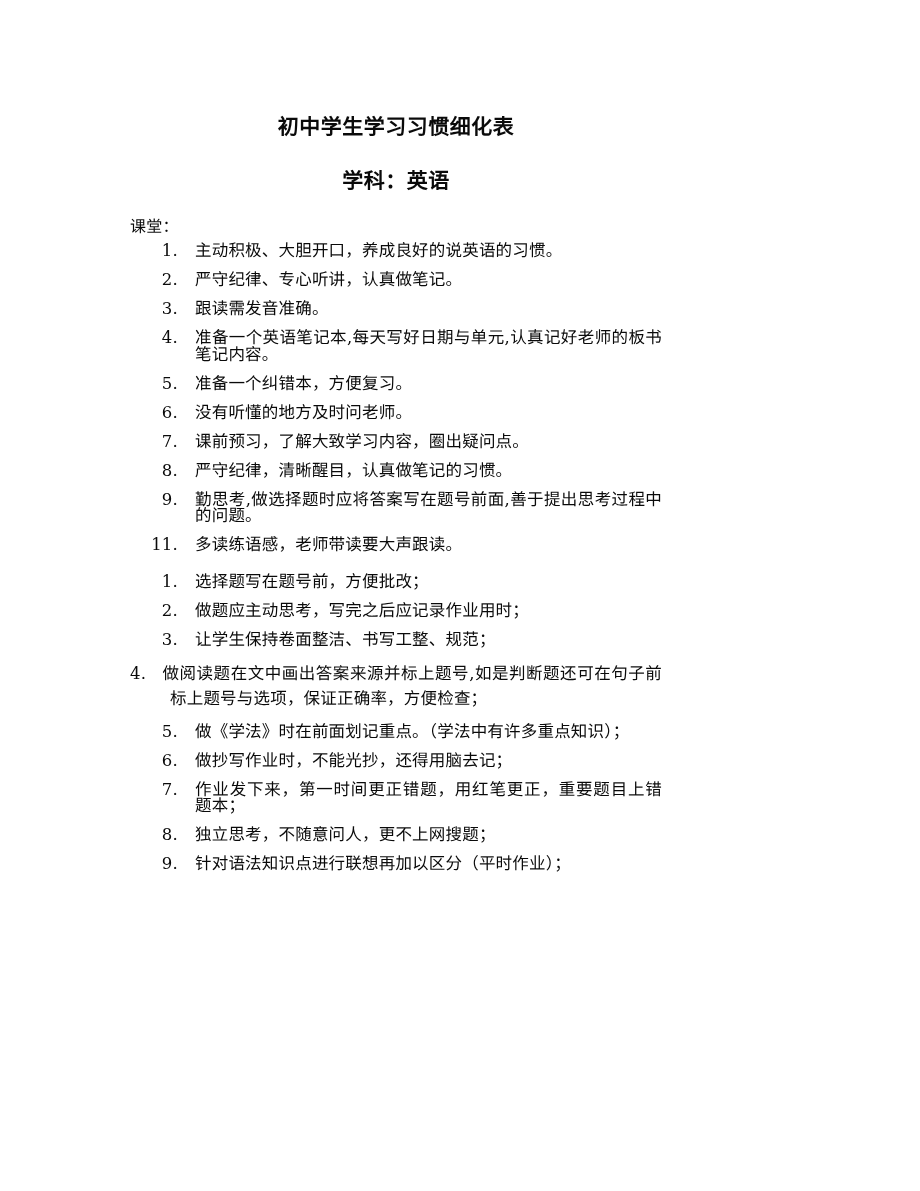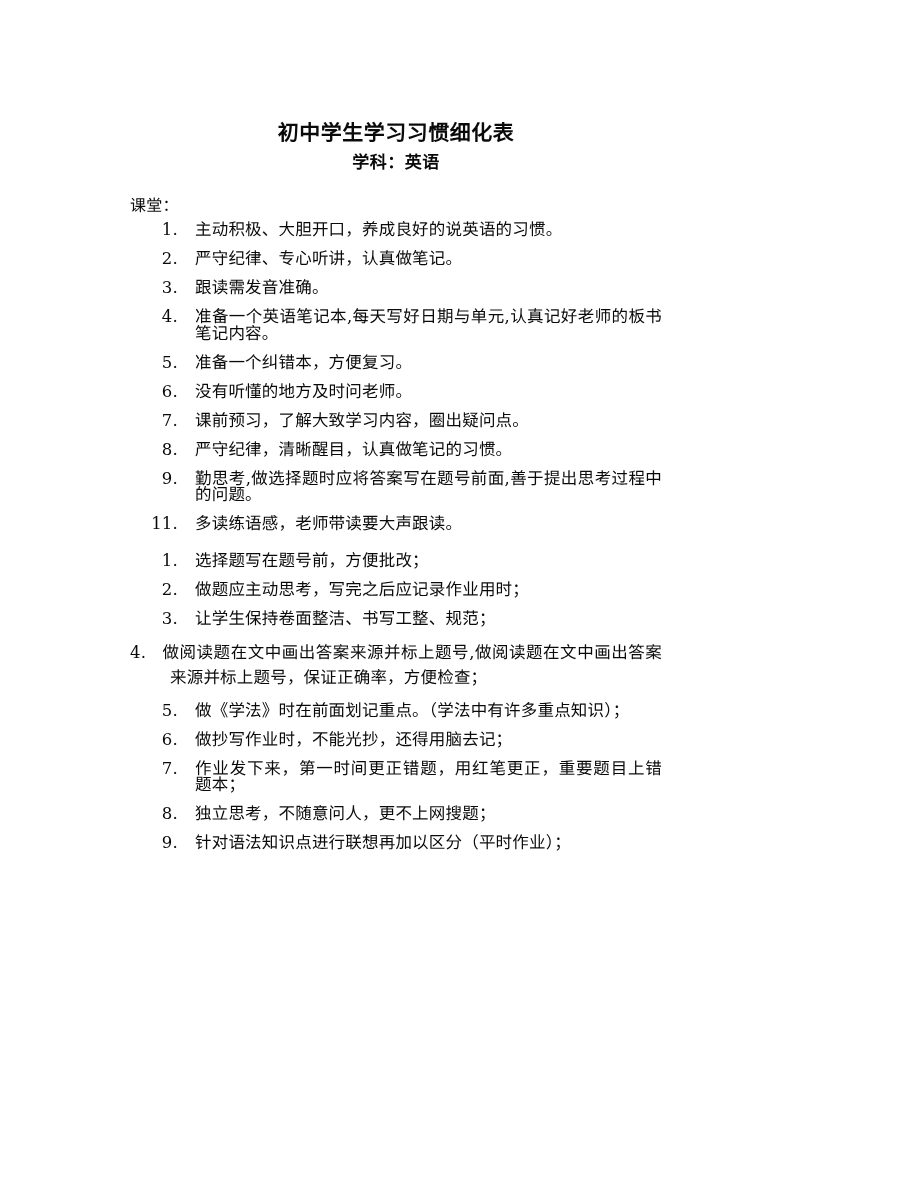--- a/index.html
+++ b/index.html
@@ -16,43 +16,43 @@
     font-family: "DejaVu Serif", "Liberation Serif", serif;
     color: #0a0a0a;
     -webkit-font-smoothing: antialiased;
   }
 
   .page {
     position: relative;
     width: 792px;
     height: 1191px;
     box-sizing: border-box;
-    padding: 12px 130px 0 130px;
+    padding: 6px 130px 0 130px;
   }
 
   
   .title-block {
     padding-top: 108px;
     text-align: center;
   }
 
   .doc-title {
     font-size: 21px;
     font-weight: bold;
     letter-spacing: 0.5px;
     line-height: 1.25;
     margin: 0;
   }
 
   .doc-subtitle {
-    font-size: 17px;
+    font-size: 21px;
     font-weight: bold;
     letter-spacing: 0.5px;
     line-height: 1.25;
-    margin: 6px 0 0 0;
+    margin: 28px 0 0 0;
   }
 
   
   .section {
     margin-top: 22px;
   }
 
   .section + .section {
     margin-top: 20px;
   }
@@ -183,21 +183,21 @@
             <span class="body">选择题写在题号前，方便批改；</span>
           </li>
           <li class="item">
             <span class="num">2.</span>
             <span class="body">做题应主动思考，写完之后应记录作业用时；</span>
           </li>
           <li class="item">
             <span class="num">3.</span>
             <span class="body">让学生保持卷面整洁、书写工整、规范；</span>
           </li>
-          <li class="item wrap"><span class="num">4.</span><span class="body">做阅读题在文中画出答案来源并标上题号,做阅读题在文中画出答案来源并标上题号，保证正确率，方便检查；</span></li>
+          <li class="item wrap"><span class="num">4.</span><span class="body">做阅读题在文中画出答案来源并标上题号,如是判断题还可在句子前标上题号与选项，保证正确率，方便检查；</span></li>
           <li class="item">
             <span class="num">5.</span>
             <span class="body">做《学法》时在前面划记重点。（学法中有许多重点知识）；</span>
           </li>
           <li class="item">
             <span class="num">6.</span>
             <span class="body">做抄写作业时，不能光抄，还得用脑去记；</span>
           </li>
           <li class="item">
             <span class="num">7.</span>

